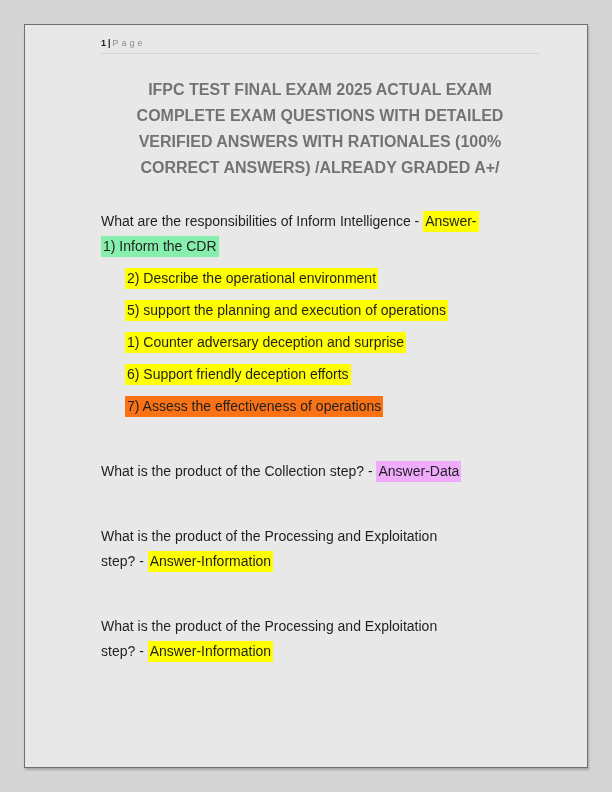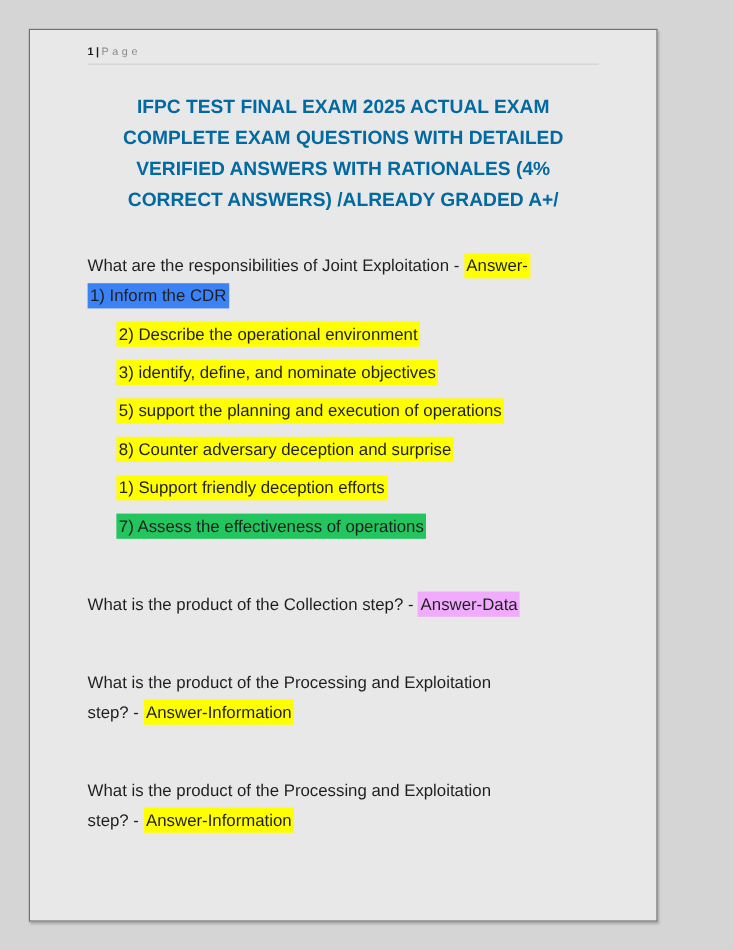--- a/index.html
+++ b/index.html
@@ -5,24 +5,25 @@
   * { margin: 0; padding: 0; box-sizing: border-box; }
   html, body {
     width: 612px; height: 792px;
     background: #d5d5d5;
     font-family: "Liberation Sans", "DejaVu Sans", sans-serif;
     overflow: hidden;
   }
   .page {
     position: absolute;
     left: 24px; top: 24px;
-    width: 524px; height: 744px;
+    width: 564px; height: 744px;
     background: #e8e8e8;
     border: 1px solid #707070;
     box-shadow: 1px 2px 2px rgba(0,0,0,0.22);
+    padding-left: 28px;
   }
   .page-header {
     margin: 13px 48px 0 48px;
     padding-bottom: 5px;
     border-bottom: 1px solid #d2d2d2;
     font-size: 9px;
     color: #2b2b2b;
   }
   .page-header .pg-num {
     font-weight: bold;
@@ -64,50 +65,47 @@
 </style>
 </head>
 <body>
 
 <div class="page">
 
   <div class="page-header">
     <span class="pg-num">1</span><span class="pg-sep">|</span><span class="pg-word">Page</span>
   </div>
 
-  <div class="doc-title" style="color: #0369a1; margin-top: 23px;">
+  <div class="doc-title" style="color: #737373; margin-top: 23px;">
       <div>IFPC TEST FINAL EXAM 2025 ACTUAL EXAM</div>
       <div>COMPLETE EXAM QUESTIONS WITH DETAILED</div>
-      <div>VERIFIED ANSWERS WITH RATIONALES (4%</div>
+      <div>VERIFIED ANSWERS WITH RATIONALES (100%</div>
       <div>CORRECT ANSWERS) /ALREADY GRADED A+/</div>
     </div>
 
   <div class="content">
       <div class="qa-block">
         <div class="qa-paragraph">
-          <div class="qa-line"><span>What are the responsibilities of Joint Exploitation - </span><span class="hl" style="background: rgb(255, 255, 0);">Answer-</span></div>
-          <div class="qa-line"><span class="hl" style="background: #3b82f6;">1) Inform the CDR</span></div>
+          <div class="qa-line"><span>What are the responsibilities of Inform Intelligence - </span><span class="hl" style="background: rgb(255, 255, 0);">Answer-</span></div>
+          <div class="qa-line"><span class="hl" style="background: #86efac;">1) Inform the CDR</span></div>
         </div>
         <div class="qa-paragraph">
           <div class="qa-line"><span class="hl" style="background: rgb(255, 255, 0);">2) Describe the operational environment</span></div>
         </div>
         <div class="qa-paragraph">
-          <div class="qa-line"><span class="hl" style="background: rgb(255, 255, 0);">3) identify, define, and nominate objectives</span></div>
-        </div>
-        <div class="qa-paragraph">
           <div class="qa-line"><span class="hl" style="background: rgb(255, 255, 0);">5) support the planning and execution of operations</span></div>
         </div>
         <div class="qa-paragraph">
-          <div class="qa-line"><span class="hl" style="background: rgb(255, 255, 0);">8) Counter adversary deception and surprise</span></div>
+          <div class="qa-line"><span class="hl" style="background: rgb(255, 255, 0);">1) Counter adversary deception and surprise</span></div>
         </div>
         <div class="qa-paragraph">
-          <div class="qa-line"><span class="hl" style="background: rgb(255, 255, 0);">1) Support friendly deception efforts</span></div>
+          <div class="qa-line"><span class="hl" style="background: rgb(255, 255, 0);">6) Support friendly deception efforts</span></div>
         </div>
         <div class="qa-paragraph">
-          <div class="qa-line"><span class="hl" style="background: #22c55e;">7) Assess the effectiveness of operations</span></div>
+          <div class="qa-line"><span class="hl" style="background: #f97316;">7) Assess the effectiveness of operations</span></div>
         </div>
       </div>
       <div class="qa-block">
         <div class="qa-paragraph">
           <div class="qa-line"><span>What is the product of the Collection step? - </span><span class="hl" style="background: #f0abfc;">Answer-Data</span></div>
         </div>
       </div>
       <div class="qa-block">
         <div class="qa-paragraph">
           <div class="qa-line"><span>What is the product of the Processing and Exploitation</span></div>

